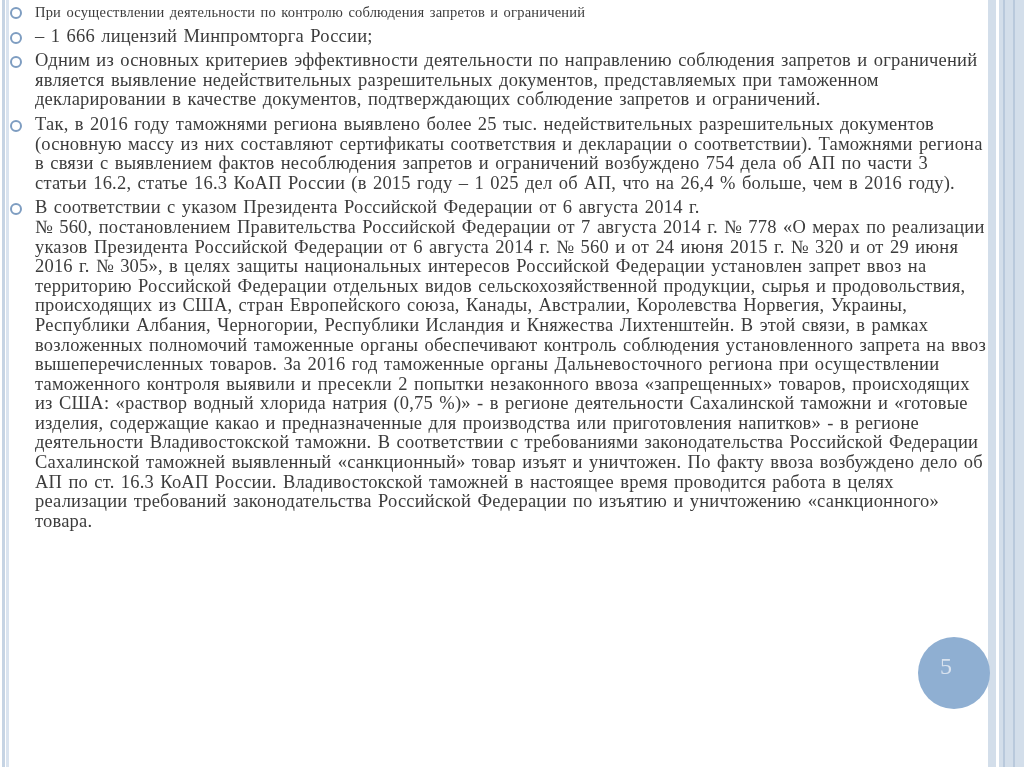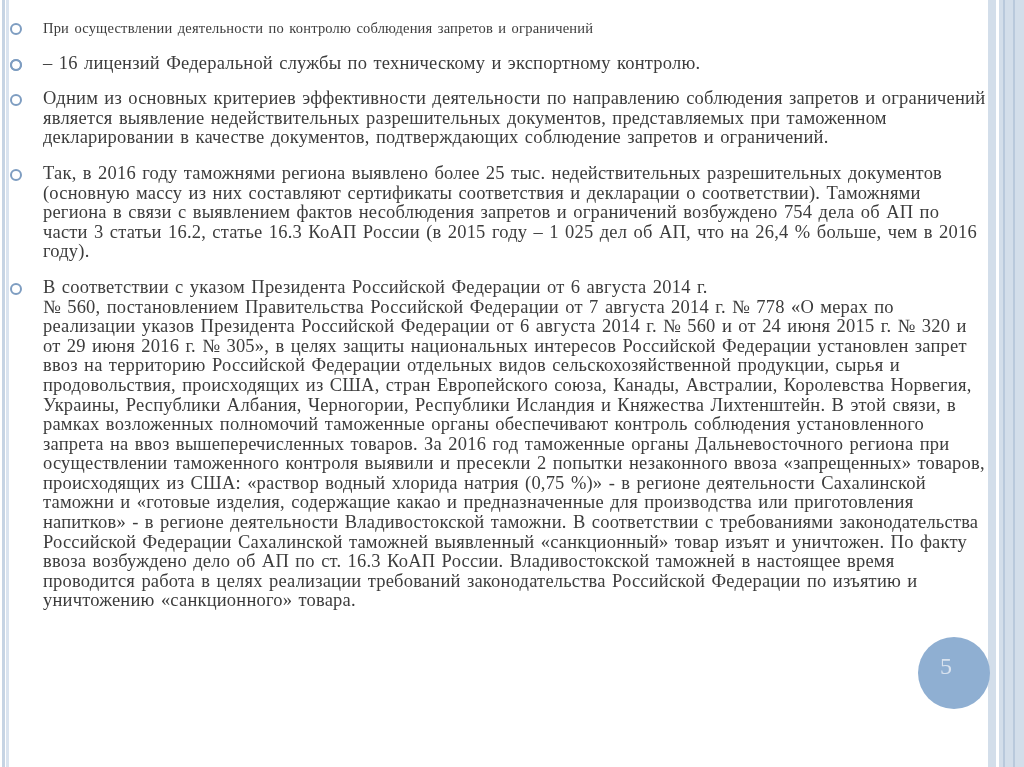--- a/index.html
+++ b/index.html
@@ -45,22 +45,22 @@
   
   .content {
     position: absolute;
     left: 10px; top: 2px;
     width: 976px;
     z-index: 2;
   }
   ul.bullets { list-style: none; margin: 0; padding: 0; }
   ul.bullets li {
     position: relative;
-    padding-left: 33px;
-    margin: 16px 0 5px 0;
+    padding-left: 25px;
+    margin: 0 0 5px 0;
     font-size: 18.5px;
     line-height: 19.6px;
     letter-spacing: 0.2px;
     word-spacing: 1.5px;
     text-align: left;
     font-family: Liberation Serif, serif;
   }
   ul.bullets li .bullet {
     position: absolute;
     left: 0; top: 5px;
@@ -86,21 +86,20 @@
     <div class="inner-line-2"></div>
   </div>
 
   <div class="page-circle">
     <span class="page-number">5</span>
   </div>
 
   <div class="content">
     <ul class="bullets">
         <li><span class="bullet"></span><span class="run-small">При осуществлении деятельности по контролю соблюдения запретов и ограничений</span><br></li>
-        <li><span class="bullet"></span></li>
-        <li><span class="bullet"></span><span>– 16 лицензий Федеральной службы по техническому и экспортному контролю.</span></li>
+        <li><span class="bullet"></span><span>– 1 666 лицензий Минпромторга России;</span></li>
         <li><span class="bullet"></span><span>Одним из основных критериев эффективности деятельности по направлению соблюдения запретов и ограничений является выявление недействительных разрешительных документов, представляемых при таможенном декларировании в качестве документов, подтверждающих соблюдение запретов и ограничений.</span></li>
         <li><span class="bullet"></span><span>Так, в 2016 году таможнями региона выявлено более 25 тыс. недействительных разрешительных документов (основную массу из них составляют сертификаты соответствия и декларации о соответствии). Таможнями региона в связи с выявлением фактов несоблюдения запретов и ограничений возбуждено 754 дела об АП по части 3 статьи 16.2, статье 16.3 КоАП России (в 2015 году – 1 025 дел об АП, что на 26,4 % больше, чем в 2016 году).</span></li>
         <li><span class="bullet"></span><span>В соответствии с указом Президента Российской Федерации от 6 августа 2014 г.</span><br><span>№ 560, постановлением Правительства Российской Федерации от 7 августа 2014 г. № 778 «О мерах по реализации указов Президента Российской Федерации от 6 августа 2014 г. № 560 и от 24 июня 2015 г. № 320 и от 29 июня 2016 г. № 305», в целях защиты национальных интересов Российской Федерации установлен запрет ввоз на территорию Российской Федерации отдельных видов сельскохозяйственной продукции, сырья и продовольствия, происходящих из США, стран Европейского союза, Канады, Австралии, Королевства Норвегия, Украины, Республики Албания, Черногории, Республики Исландия и Княжества Лихтенштейн. В этой связи, в рамках возложенных полномочий таможенные органы обеспечивают контроль соблюдения установленного запрета на ввоз вышеперечисленных товаров. За 2016 год таможенные органы Дальневосточного региона при осуществлении таможенного контроля выявили и пресекли 2 попытки незаконного ввоза «запрещенных» товаров, происходящих из США: «раствор водный хлорида натрия (0,75 %)» - в регионе деятельности Сахалинской таможни и «готовые изделия, содержащие какао и предназначенные для производства или приготовления напитков» - в регионе деятельности Владивостокской таможни. В соответствии с требованиями законодательства Российской Федерации Сахалинской таможней выявленный «санкционный» товар изъят и уничтожен. По факту ввоза возбуждено дело об АП по ст. 16.3 КоАП России. Владивостокской таможней в настоящее время проводится работа в целях реализации требований законодательства Российской Федерации по изъятию и уничтожению «санкционного» товара.</span></li>
       </ul>
   </div>
 
 </div>
 
 </body></html>

